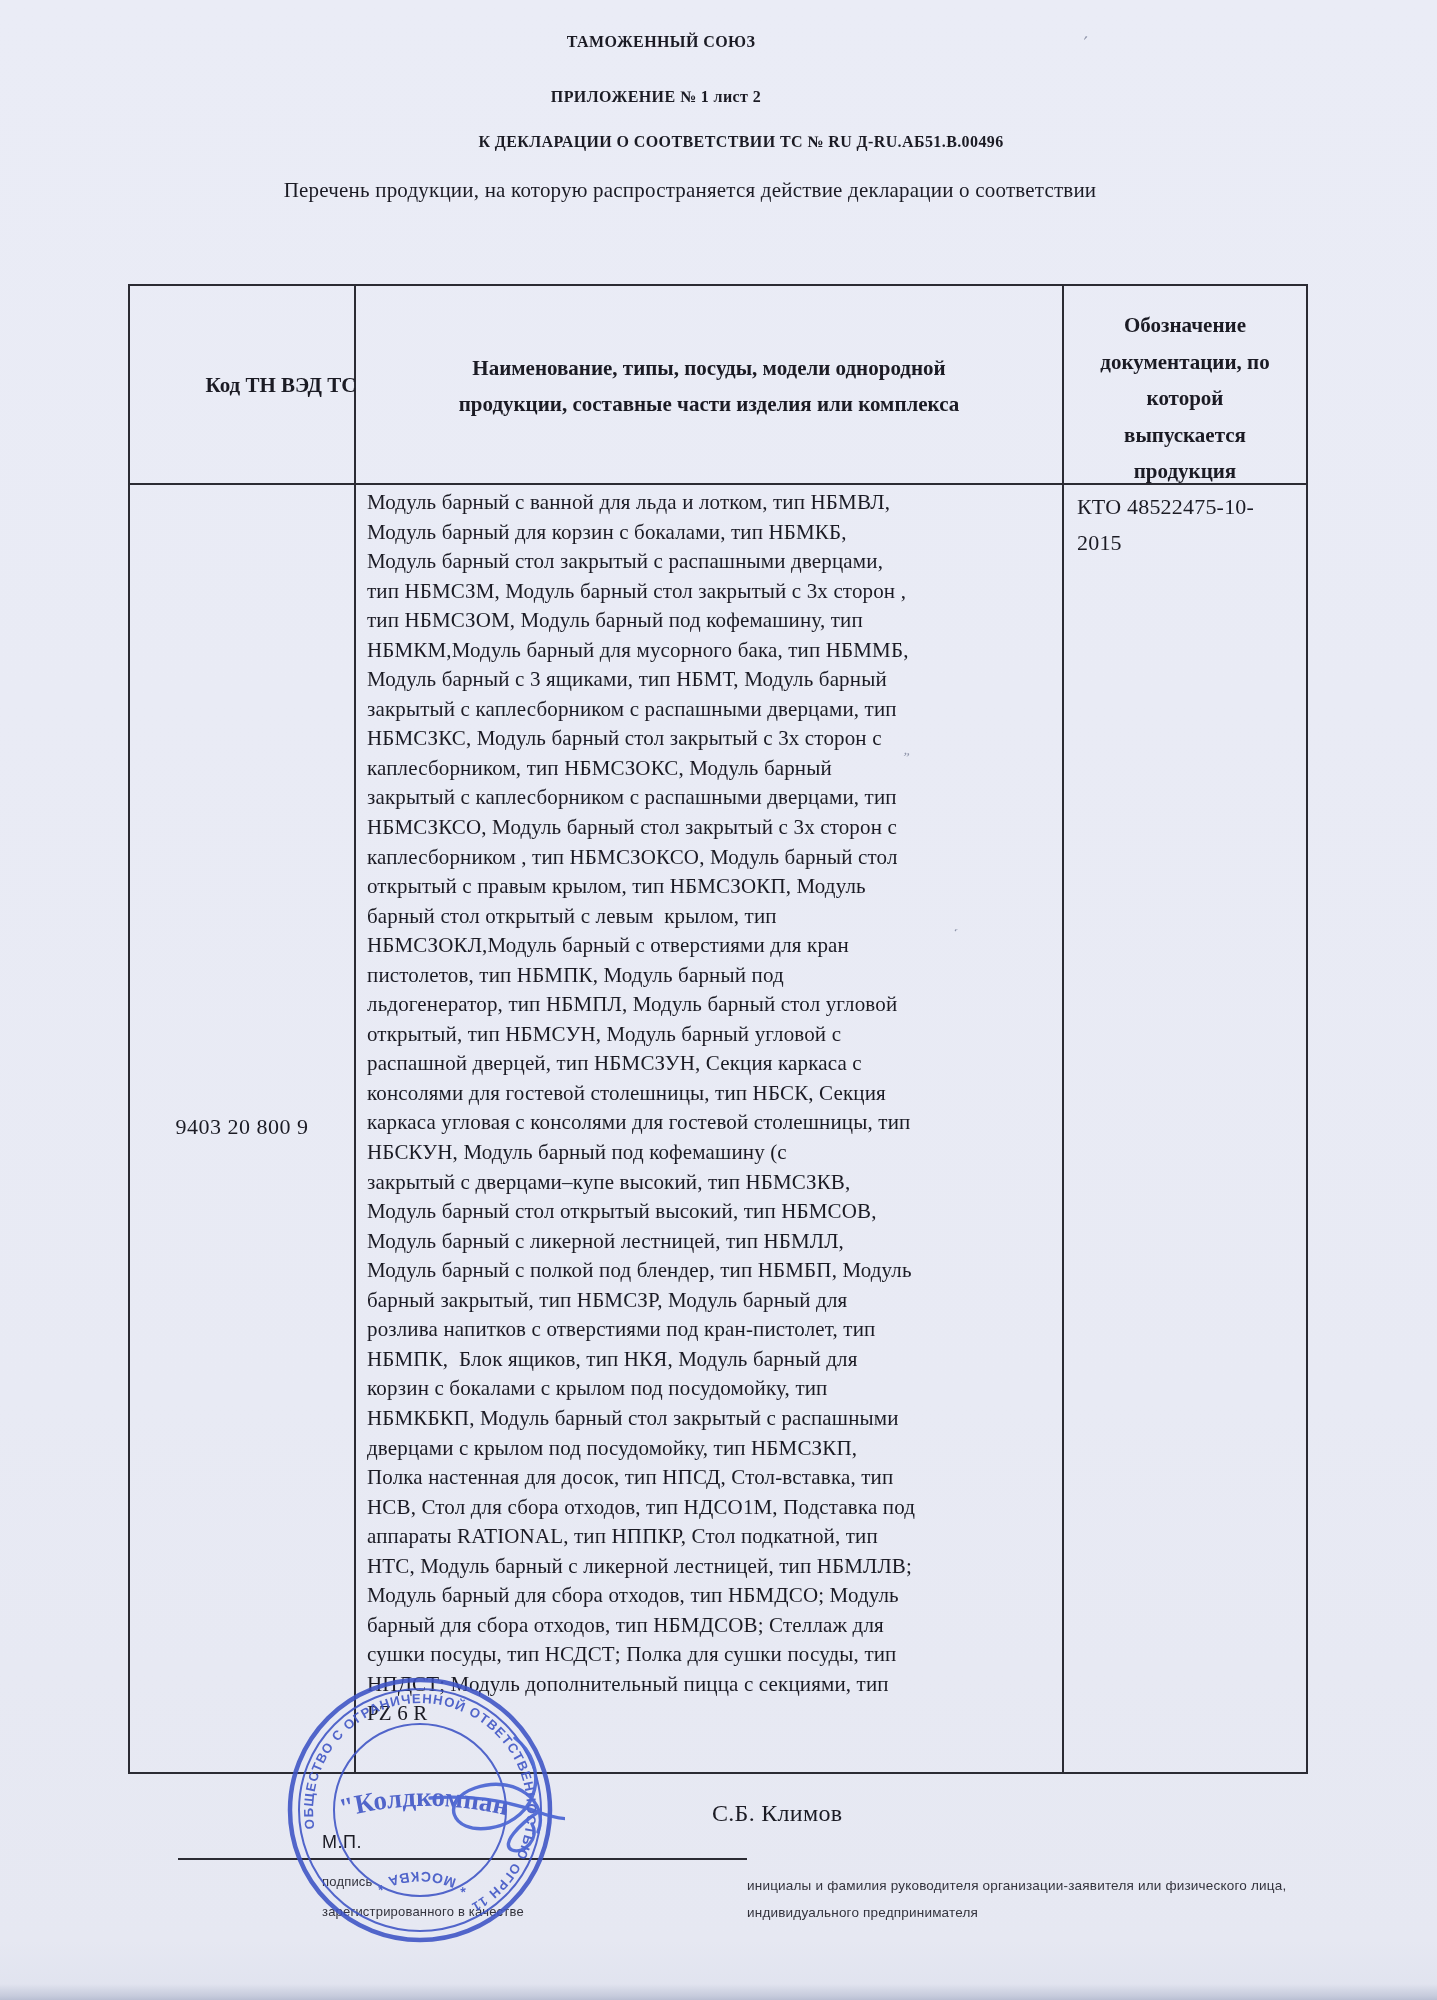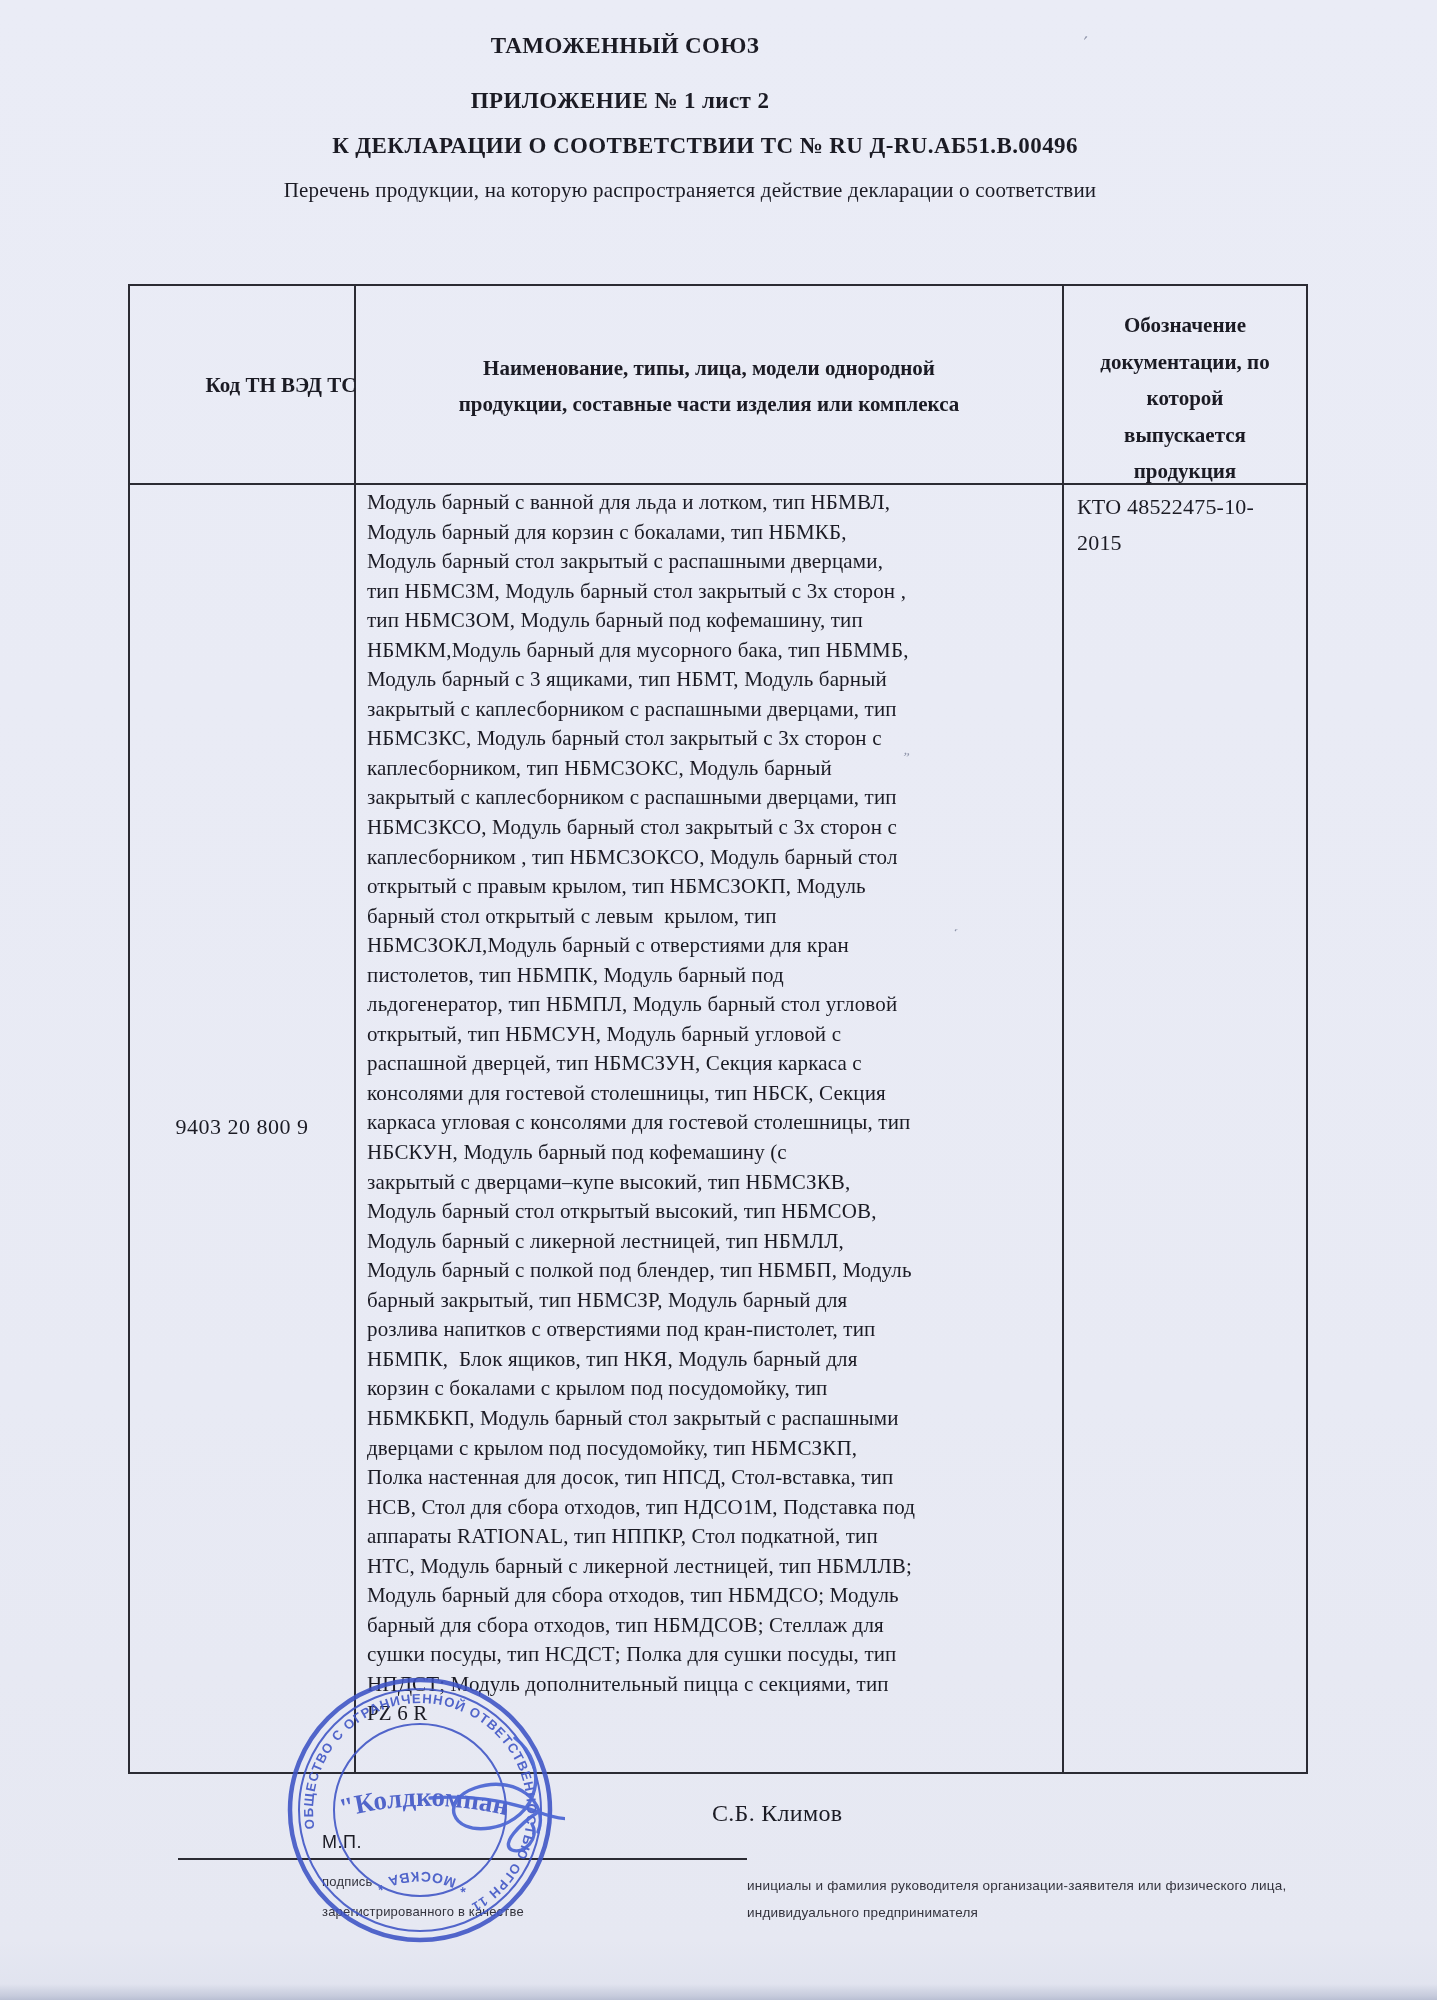--- a/index.html
+++ b/index.html
@@ -1,22 +1,22 @@
 <!DOCTYPE html>
 <html lang="ru"><head>
 <meta charset="utf-8">
 <style>
   html,body{margin:0;padding:0;}
   body{width:1437px;height:2000px;position:relative;overflow:hidden;
        background:#e9ebf5;font-family:"Liberation Serif", serif;color:#1b1b24;}
   .page{position:absolute;inset:0;
         background:linear-gradient(180deg,#eaecf6 0%,#e8eaf4 70%,#e6e8f2 97%,#dfe2ee 100%);}
   
-  .doc-head{position:absolute;text-align:center;font-weight:bold;font-size:23px;
-            letter-spacing:.4px;white-space:nowrap;}
+  .doc-head{position:absolute;text-align:center;font-weight:bold;font-size:16px;
+            letter-spacing:.4px;white-space:nowrap;margin-left:36px;}
   .h1{top:33px;left:0;width:1250px;}
   .h2{top:88px;left:0;width:1240px;}
   .h3{top:133px;left:0;width:1410px;}
   .doc-sub{position:absolute;top:178px;left:0;width:1380px;text-align:center;
            font-size:21px;letter-spacing:.2px;white-space:nowrap;}
   
   .tbl{position:absolute;left:128px;top:284px;width:1176px;height:1486px;
        border:2.5px solid #2b2b33;}
   .vline{position:absolute;top:0;bottom:0;width:2px;background:#2b2b33;}
   .v1{left:224px;} .v2{left:932px;}
@@ -66,21 +66,21 @@
   <div class="doc-sub">Перечень продукции, на которую распространяется действие декларации о соответствии</div>
 
   <div class="tbl">
     <div class="vline v1"></div>
     <div class="vline v2"></div>
     <div class="hline"></div>
 
     <div class="hcell hc1">Код ТН ВЭД ТС</div>
     <div class="hcell hc2">
       <div>
-          <div class="hl">Наименование, типы, лица, модели однородной</div>
+          <div class="hl">Наименование, типы, посуды, модели однородной</div>
           <div class="hl">продукции, составные части изделия или комплекса</div>
         </div>
     </div>
     <div class="hcell hc3">
       <div>
           <div class="hl">Обозначение</div>
           <div class="hl">документации, по</div>
           <div class="hl">которой</div>
           <div class="hl">выпускается</div>
           <div class="hl">продукция</div>

